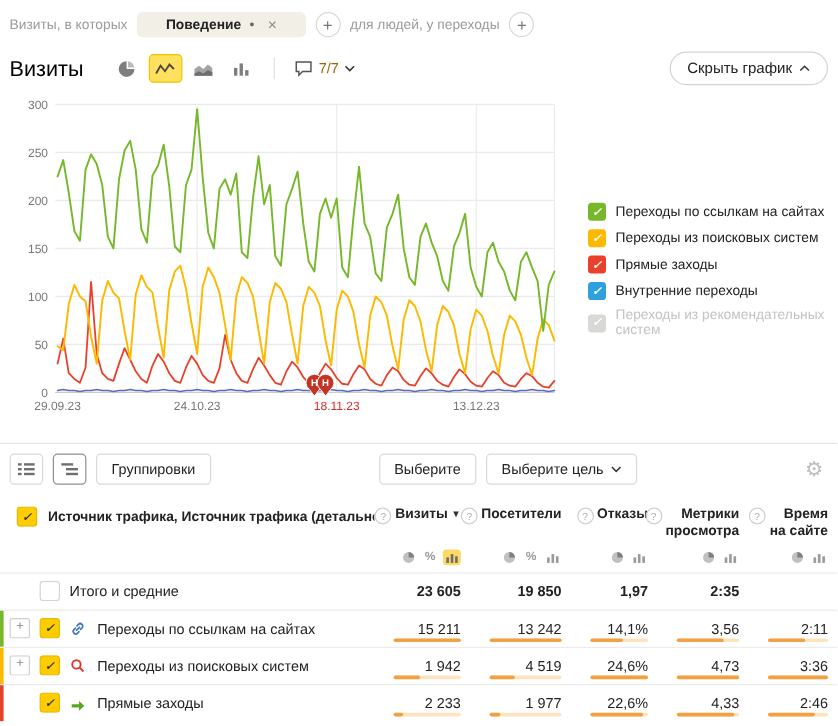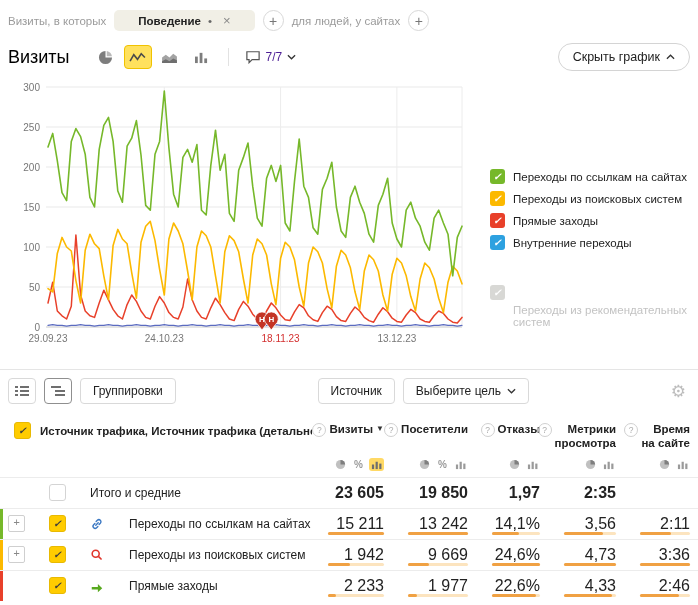--- a/index.html
+++ b/index.html
@@ -12,75 +12,75 @@
   .chip-bold{font-weight:bold;margin-right:3px;}
   .chip-sep{margin:0 4px;color:#666;}
   .chip-close{margin-left:7px;color:#8a8a8a;font-size:13px;line-height:1;cursor:pointer;}
   .plus-btn{width:21px;height:21px;border-radius:50%;border:1px solid #d8d8d8;color:#777;font-size:14px;line-height:18px;padding:0;text-align:center;}
   
   .chart-header{display:flex;align-items:center;padding:8px 8px 2px 8px;gap:4px;}
   .page-title{font-size:18px;color:#000;margin-right:18px;}
   .ctype{width:28px;height:24px;border:1px solid transparent;border-radius:4px;padding:2px 4px;display:inline-flex;align-items:center;justify-content:center;}
   .ctype.sel{background:#ffe15e;border-color:#f0c200;}
   .vdiv{width:1px;height:18px;background:#e2e2e2;margin:0 8px;}
-  .comments-btn{border:none;display:inline-flex;align-items:center;gap:5px;font-size:12px;color:#4c1d95;padding:2px 4px;}
+  .comments-btn{border:none;display:inline-flex;align-items:center;gap:5px;font-size:12px;color:#a16207;padding:2px 4px;}
   .hide-chart{margin-left:auto;border:1px solid #d4d4d4;border-radius:15px;padding:6px 14px;font-size:12.5px;display:inline-flex;align-items:center;gap:6px;color:#222;}
   
   .chart-wrap{position:relative;height:278px;margin:4px 0 14px 0;}
   .chart-wrap svg{position:absolute;left:6px;top:0;font-family:inherit;}
   .legend{position:absolute;left:490px;top:92px;width:204px;}
   .litem{display:flex;align-items:center;gap:8px;margin:0 0 7px 0;font-size:11.5px;cursor:pointer;}
   .lcheck{width:15px;height:15px;border-radius:3px;display:inline-flex;align-items:center;justify-content:center;color:#fff;font-size:10px;font-weight:bold;flex:none;}
-  .litem.disabled .llabel{color:#c3c3c3;margin-top:47px;}
+  .litem.disabled .llabel{color:#c3c3c3;}
   
   .tsection{border-top:1px solid #e5e5e5;}
   .toolbar{display:flex;align-items:center;gap:8px;padding:8px;}
   .viewbtn{width:28px;height:26px;border:1px solid #d9d9d9;border-radius:4px;padding:0;display:inline-flex;align-items:center;justify-content:center;}
   .viewbtn.active{border-color:#8f8f8f;}
   .tbtn{border:1px solid #d9d9d9;border-radius:4px;padding:5px 12px;font-size:12px;display:inline-flex;align-items:center;gap:6px;color:#222;}
   .sp{flex:1;}
   .gear{color:#bdbdbd;font-size:17px;margin-right:4px;cursor:pointer;}
   .grid{display:grid;grid-template-columns:312px 80px 84px 72px 76px 74px;}
   .thead{padding-top:10px;align-items:start;}
   .hlabel{display:flex;align-items:center;gap:9px;padding-left:14px;font-size:11.5px;font-weight:bold;white-space:nowrap;overflow:hidden;}
   .hcol{display:flex;justify-content:flex-end;align-items:flex-start;gap:3px;font-size:11.5px;font-weight:bold;text-align:right;padding-right:8px;line-height:1.25;}
   .qmark{width:12px;height:12px;border:1px solid #d0d0d0;border-radius:50%;font-size:8.5px;line-height:12px;color:#ababab;text-align:center;flex:none;font-weight:normal;margin-top:1px;}
   .sort{font-size:8px;color:#333;margin-top:2px;}
   .subhead{padding:7px 0 6px 0;}
   .icocell{display:flex;justify-content:flex-end;align-items:center;gap:3px;padding-right:8px;}
   .mico{display:inline-flex;align-items:center;justify-content:center;width:15px;height:13px;border-radius:3px;}
   .mico.sel{background:#ffd965;}
   .pct{font-size:10px;color:#9a9a9a;font-weight:bold;}
   .trow{height:30px;align-items:center;border-top:1px solid #ececec;position:relative;}
-  .rlabel{display:flex;align-items:center;gap:24px;padding-left:8px;font-size:12px;white-space:nowrap;overflow:hidden;}
+  .rlabel{display:flex;align-items:center;gap:8px;padding-left:8px;font-size:12px;white-space:nowrap;overflow:hidden;}
   .stripe{position:absolute;left:0;top:0;bottom:0;width:3px;}
   .expand{width:15px;height:15px;border:1px solid #cfcfcf;border-radius:2px;font-size:11px;line-height:13px;color:#888;text-align:center;flex:none;cursor:pointer;}
   .expand.ghost{visibility:hidden;}
   .cb{width:15px;height:15px;border-radius:3px;border:1px solid #d4d4d4;background:#fff;display:inline-flex;align-items:center;justify-content:center;font-size:10px;font-weight:bold;color:#3c3c3c;flex:none;cursor:pointer;}
   .cb.checked{background:#ffcc00;border-color:#e8b902;}
   .ricon{display:inline-flex;width:15px;flex:none;}
-  .cell{position:relative;text-align:right;padding-right:8px;font-size:16px;height:100%;display:flex;align-items:center;justify-content:flex-end;}
+  .cell{position:relative;text-align:right;padding-right:8px;font-size:12px;height:100%;display:flex;align-items:center;justify-content:flex-end;}
   .cell .track{position:absolute;left:16px;right:8px;bottom:4px;height:3px;background:#fce4bf;border-radius:2px;}
   .cell .fill{position:absolute;left:0;top:0;bottom:0;background:#f0a143;border-radius:2px;}
   .totals .cell{font-weight:bold;}
 </style>
 </head>
 <body>
 
 <div class="app">
 
   <div class="filter-bar">
     <span class="muted">Визиты, в которых</span>
     <div class="chip">
       <span class="chip-bold">Поведение</span>
       <span class="chip-sep">•</span>
       <span class="chip-close">×</span>
     </div>
     <button class="plus-btn"><span>+</span></button>
-    <span class="muted">для людей, у сайтах</span>
+    <span class="muted">для людей, у переходы</span>
     <button class="plus-btn"><span>+</span></button>
   </div>
 
   <div class="chart-header">
     <span class="page-title">Визиты</span>
     <button class="ctype">
       <svg width="15" height="15" viewBox="0 0 16 16">
           <path d="M8 1 A7 7 0 1 0 15 8 L8 8 Z" fill="#7d7d7d"></path>
           <path d="M9.3 1.1 A7 7 0 0 1 14.9 6.7 L9.3 6.7 Z" fill="#b9b9b9"></path>
         </svg>
@@ -215,21 +215,21 @@
               <rect x="4" y="5" width="10" height="2"></rect>
               <rect x="4" y="9" width="10" height="2"></rect>
             </g>
           </svg>
       </button>
       <button class="tbtn">
           <span>Группировки</span>
         </button>
       <div class="sp"></div>
       <button class="tbtn">
-          <span>Источник</span>
+          <span>Выберите</span>
         </button>
       <button class="tbtn">
         <span>Выберите цель</span>
         <svg width="9" height="6" viewBox="0 0 10 6">
             <polyline points="1,1 5,5 9,1" fill="none" stroke="#333" stroke-width="1.4"></polyline>
           </svg>
       </button>
       <div class="sp"></div>
       <span class="gear">⚙</span>
     </div>
@@ -442,21 +442,21 @@
         </span>
         <span class="rtext">Переходы из поисковых систем</span>
       </div>
       <div class="cell">
           <span>1 942</span>
           <span class="track">
             <i class="fill" style="width: 39%;"></i>
           </span>
         </div>
       <div class="cell">
-          <span>9 669</span>
+          <span>4 519</span>
           <span class="track">
             <i class="fill" style="width: 35%;"></i>
           </span>
         </div>
       <div class="cell">
           <span>24,6%</span>
           <span class="track">
             <i class="fill" style="width: 100%;"></i>
           </span>
         </div>

